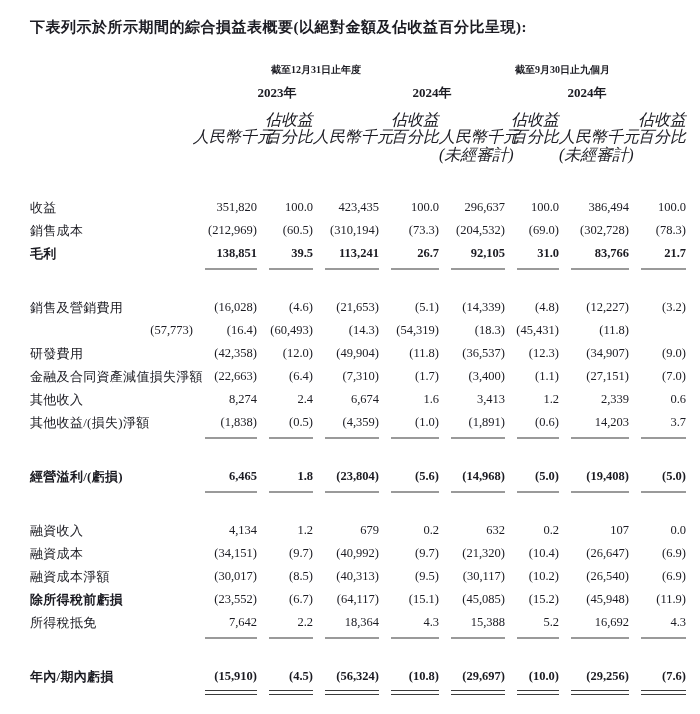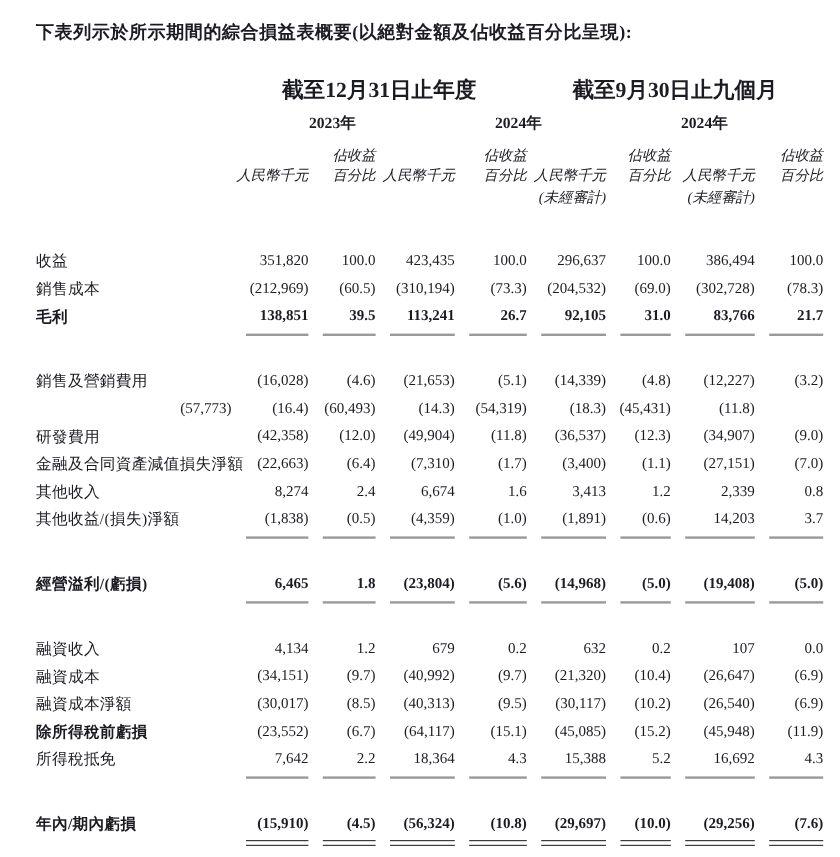--- a/index.html
+++ b/index.html
@@ -29,36 +29,36 @@
   .grid {
     display: grid;
     grid-template-columns: 163px 64px 56px 66px 60px 66px 54px 70px 57px;
   }
   .cell { text-align: right; white-space: nowrap; }
 
   
   .h-period { margin-bottom: 7px; }
   .h-period .cell {
     font-weight: 700;
-    font-size: 18px;
+    font-size: 10px;
     text-align: center;
   }
   .span-a { grid-column: 2 / span 4; }
   .span-b { grid-column: 6 / span 4; }
 
   .h-years { margin-bottom: 9px; gap: 16px; }
   .h-years .cell { font-weight: 700; font-size: 13px; text-align: center; }
   .yr1 { grid-column: 2 / span 2; }
   .yr2 { grid-column: 4 / span 2; }
   .yr3 { grid-column: 6 / span 2; }
   .yr4 { grid-column: 8 / span 2; }
 
   .h-italic .cell {
     font-style: italic;
-    font-size: 12px;
+    font-size: 16px;
     line-height: 17px;
   }
   .gc2 { grid-column: 2; } .gc3 { grid-column: 3; }
   .gc4 { grid-column: 4; } .gc5 { grid-column: 5; }
   .gc6 { grid-column: 6; } .gc7 { grid-column: 7; }
   .gc8 { grid-column: 8; } .gc9 { grid-column: 9; }
 
   .h-unaudited { margin-top: 1px; }
 
   .tbody { margin-top: 33px; }
@@ -249,21 +249,21 @@
 
   <div class="grid trow">
     <div class="cell rlabel">其他收入</div>
   <div class="cell num">8,274</div>
           <div class="cell num">2.4</div>
           <div class="cell num">6,674</div>
           <div class="cell num">1.6</div>
           <div class="cell num">3,413</div>
           <div class="cell num">1.2</div>
           <div class="cell num">2,339</div>
-          <div class="cell num">0.8</div>
+          <div class="cell num">0.6</div>
         </div>
 
   <div class="grid trow">
     <div class="cell rlabel">其他收益/(損失)淨額</div>
   <div class="cell num">(1,838)</div>
           <div class="cell num">(0.5)</div>
           <div class="cell num">(4,359)</div>
           <div class="cell num">(1.0)</div>
           <div class="cell num">(1,891)</div>
           <div class="cell num">(0.6)</div>

